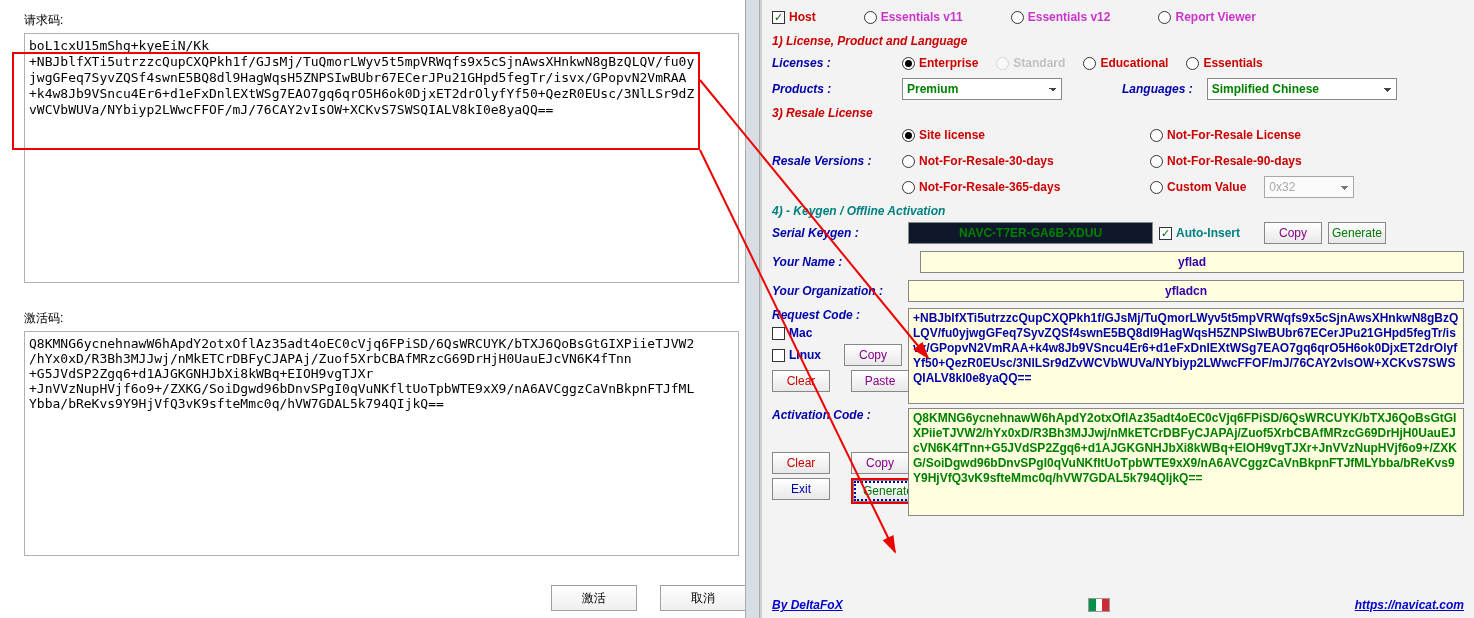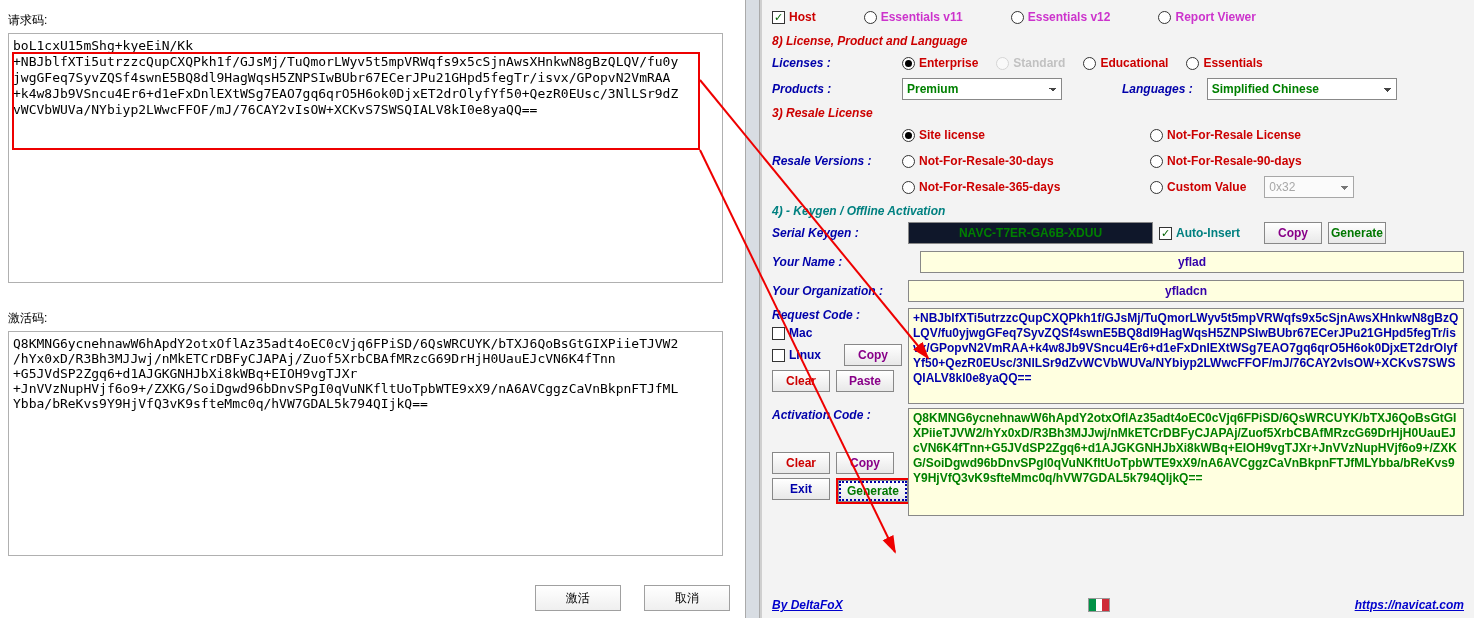--- a/index.html
+++ b/index.html
@@ -1,17 +1,17 @@
 <!DOCTYPE html>
 <html><head>
 <meta charset="utf-8">
 <style>
 *{box-sizing:border-box;margin:0;padding:0;font-family:"Microsoft YaHei",Tahoma,Arial,sans-serif;font-size:12px}
 body{background:#fff;width:1474px;height:618px;overflow:hidden;position:relative}
-.left-panel{position:absolute;left:0;top:0;width:745px;height:618px;padding:8px}
+.left-panel{position:absolute;left:16px;top:0;width:745px;height:618px;padding:8px}
 .lbl{color:#000;margin:4px 0 4px 0}
 .bigtext{width:715px;height:250px;border:1px solid #b0b0b0;resize:none;line-height:16px;padding:4px 4px;font-family:Consolas,monospace;font-size:13px;overflow-y:scroll}
 .smalltext{width:715px;height:225px;border:1px solid #b0b0b0;resize:none;padding:4px;font-family:Consolas,monospace;font-size:13px;overflow-y:scroll}
 .btnrow{position:absolute;left:0;top:585px;width:730px;text-align:right}
 .btn{display:inline-block;min-width:86px;height:26px;border:1px solid #a0a0a0;background:linear-gradient(#fff,#efefef);margin-left:20px;cursor:pointer}
 .redbox1{position:absolute;border:2px solid #e00;pointer-events:none}
 .right-panel{position:absolute;left:760px;top:0;width:714px;height:618px;border-left:2px solid #cfcfcf;background:#f3f3f3;padding:4px 10px 4px 10px}
 .row{display:flex;align-items:center;min-height:26px}
 .sect{color:#c00;font-weight:bold;font-style:italic;margin:4px 0 2px 0}
 .ilabel{color:#00a;font-weight:bold;font-style:italic;width:130px;display:inline-block}
@@ -22,28 +22,28 @@
 .rlabel.red{color:#c00}
 .rlabel.pink{color:#c3c}
 .rlabel.gray{color:#999}
 .cbox{width:13px;height:13px;border:1px solid #333;margin-right:4px;display:inline-flex;align-items:center;justify-content:center;background:#fff}
 .check{color:#006000;font-size:11px;line-height:11px}
 .sel{height:22px;border:1px solid #888;background:#fff;font-family:inherit;padding:0 18px 0 4px;appearance:none;-webkit-appearance:none;background-image:linear-gradient(45deg,transparent 50%,#444 50%),linear-gradient(135deg,#444 50%,transparent 50%);background-position:right 8px top 9px,right 4px top 9px;background-size:4px 4px,4px 4px;background-repeat:no-repeat}
 .sel.green{color:#008000;font-weight:bold}
 .inp{height:22px;border:1px solid #888;background:#fff;padding:0 4px}
 .serial{width:245px;text-align:center;color:#008000;font-weight:bold;background:#0f172a}
 .yname{flex:1;text-align:center;color:#30a;font-weight:bold;background:#ffffe0}
-.smbtn{height:22px;min-width:58px;border:1px solid #888;background:linear-gradient(#fff,#e8e8e8);cursor:pointer;font-weight:bold;color:#808}
+.smbtn{height:22px;min-width:58px;border:1px solid #888;background:linear-gradient(#fff,#e8e8e8);cursor:pointer;font-weight:normal;color:#808}
 .smbtn.green{color:#070}
 .smbtn.red{color:#c00}
 .codearea{border:1px solid #888;background:#ffffe0;padding:2px 4px;font-family:Tahoma,Arial;font-size:12px;line-height:15px;color:#008000;font-weight:bold;word-break:break-all;overflow:hidden}
 .codearea.blue{color:#00a}
 .rc-row{display:flex;gap:6px;margin-top:4px}
 .rc-left{width:130px;display:flex;flex-direction:column;gap:4px}
-.rc-btns{display:flex;gap:6px}
+.rc-btns{display:flex;gap:21px}
 .footer{position:absolute;bottom:6px;left:10px;right:10px;display:flex;justify-content:space-between;align-items:center}
 .link{color:#00c;font-weight:bold;font-style:italic;text-decoration:underline;cursor:pointer}
 .flag{width:22px;height:14px;display:inline-block;background:linear-gradient(to right,#009246 33%,#fff 33% 66%,#ce2b37 66%);border:1px solid #999}
 .arrow-svg{position:absolute;pointer-events:none}
 .divbar{position:absolute;left:745px;top:0;width:15px;height:618px;background:#d8dde3;border-left:1px solid #aaa;border-right:1px solid #aaa}
 .genhl{border:2px solid #e00;padding:0}
 </style>
 </head>
 <body>
 
@@ -87,21 +87,21 @@
     <span class="radio">
         <span class="rcircle"></span>
         <span class="rlabel pink">Essentials v12</span>
       </span>
     <span class="radio">
         <span class="rcircle"></span>
         <span class="rlabel pink">Report Viewer</span>
       </span>
   </div>
 
-  <div class="sect">8) License, Product and Language</div>
+  <div class="sect">1) License, Product and Language</div>
   <div class="row">
     <span class="ilabel">Licenses :</span>
     <span class="radio">
         <span class="rcircle">
           <span class="rdot"></span>
         </span>
         <span class="rlabel red">Enterprise</span>
       </span>
     <span class="radio" style="opacity:.55">
         <span class="rcircle" style="border-color:#bbb"></span>

